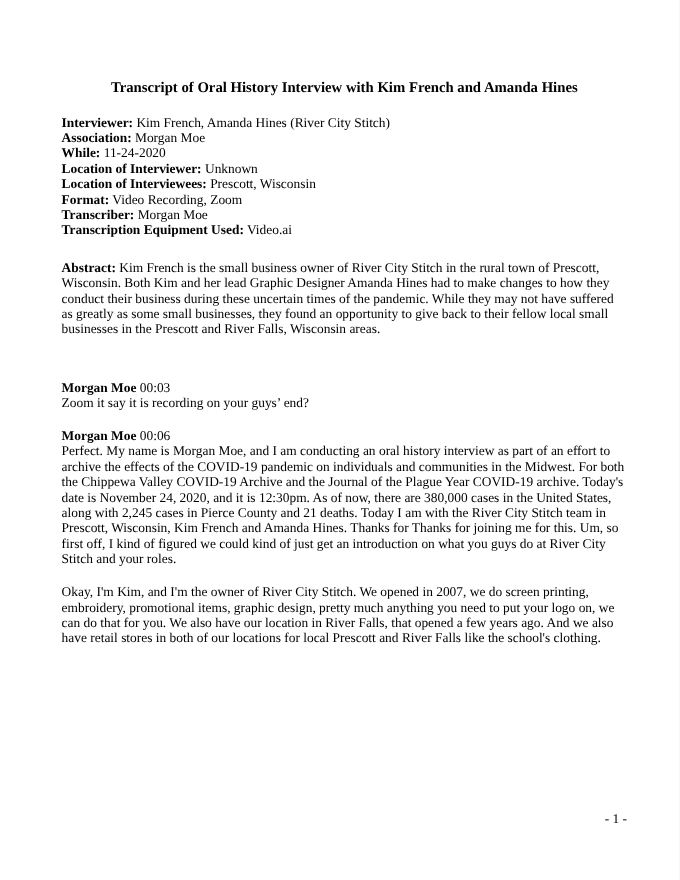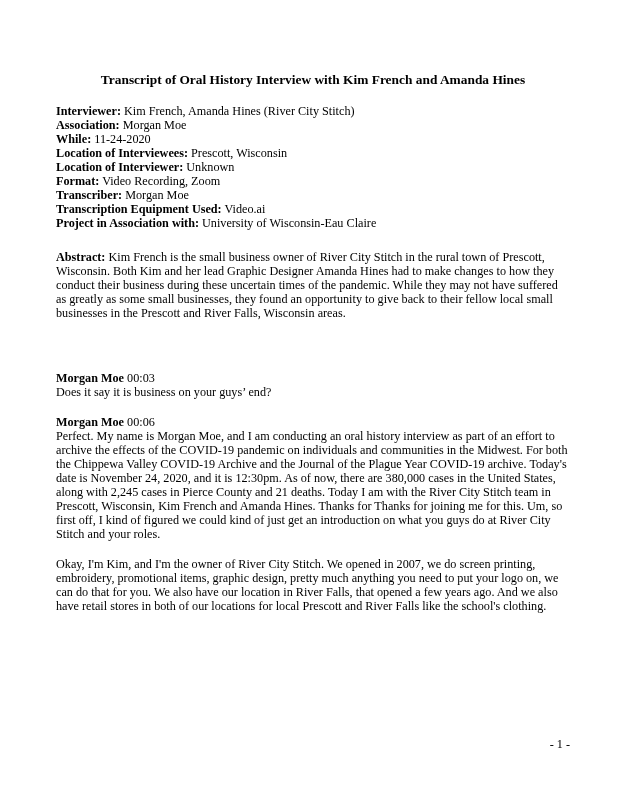--- a/index.html
+++ b/index.html
@@ -20,21 +20,21 @@
   .doc-title {
     text-align: center;
     font-weight: bold;
     font-size: 13.4px;
     line-height: 15px;
   }
   .metadata { margin-top: 17px; }
   .meta-line { white-space: nowrap; }
   .b { font-weight: bold; }
   .abstract { margin-top: 20px; }
-  .dialogue { margin-top: 51px; }
+  .dialogue { margin-top: 39px; }
   .dialogue-entry + .dialogue-entry { margin-top: 16px; }
   p { margin: 0; }
   .page-number {
     position: absolute;
     top: 737px;
     right: 48px;
     font-size: 12.2px;
     line-height: 14px;
   }
 </style>
@@ -42,35 +42,34 @@
 <body>
 
 <div class="page">
 
   <div class="doc-title">Transcript of Oral History Interview with Kim French and Amanda Hines</div>
 
   <div class="metadata">
     <div class="meta-line"><span class="b">Interviewer:</span> <span>Kim French, Amanda Hines (River City Stitch)</span></div>
     <div class="meta-line"><span class="b">Association:</span> <span>Morgan Moe</span></div>
     <div class="meta-line"><span class="b">While:</span> <span>11-24-2020</span></div>
+    <div class="meta-line"><span class="b">Location of Interviewer:</span> <span>Unknown</span></div>
     <div class="meta-line"><span class="b">Location of Interviewees:</span> <span>Prescott, Wisconsin</span></div>
-    <div class="meta-line"><span class="b">Location of Interviewer:</span> <span>Unknown</span></div>
     <div class="meta-line"><span class="b">Format:</span> <span>Video Recording, Zoom</span></div>
     <div class="meta-line"><span class="b">Transcriber:</span> <span>Morgan Moe</span></div>
     <div class="meta-line"><span class="b">Transcription Equipment Used:</span> <span>Video.ai</span></div>
-    <div class="meta-line"><span class="b">Project in Association with:</span> <span>University of Wisconsin-Eau Claire</span></div>
   </div>
 
   <p class="abstract"><span class="b">Abstract:</span> <span>Kim French is the small business owner of River City Stitch in the rural town of Prescott, Wisconsin. Both Kim and her lead Graphic Designer Amanda Hines had to make changes to how they conduct their business during these uncertain times of the pandemic. While they may not have suffered as greatly as some small businesses, they found an opportunity to give back to their fellow local small businesses in the Prescott and River Falls, Wisconsin areas.</span></p>
 
   <div class="dialogue">
 
     <div class="dialogue-entry">
       <div class="speaker-line"><span class="b">Morgan Moe</span> <span>00:03</span></div>
-      <p>Does it say it is business on your guys’ end?</p>
+      <p>Zoom it say it is recording on your guys’ end?</p>
     </div>
 
 
     <div class="dialogue-entry">
       <div class="speaker-line"><span class="b">Morgan Moe</span> <span>00:06</span></div>
       <p>Perfect. My name is Morgan Moe, and I am conducting an oral history interview as part of an effort to archive the effects of the COVID-19 pandemic on individuals and communities in the Midwest. For both the Chippewa Valley COVID-19 Archive and the Journal of the Plague Year COVID-19 archive. Today's date is November 24, 2020, and it is 12:30pm. As of now, there are 380,000 cases in the United States, along with 2,245 cases in Pierce County and 21 deaths. Today I am with the River City Stitch team in Prescott, Wisconsin, Kim French and Amanda Hines. Thanks for Thanks for joining me for this. Um, so first off, I kind of figured we could kind of just get an introduction on what you guys do at River City Stitch and your roles.</p>
     </div>
 
     <div class="dialogue-entry">
       <p>Okay, I'm Kim, and I'm the owner of River City Stitch. We opened in 2007, we do screen printing, embroidery, promotional items, graphic design, pretty much anything you need to put your logo on, we can do that for you. We also have our location in River Falls, that opened a few years ago. And we also have retail stores in both of our locations for local Prescott and River Falls like the school's clothing.</p>

